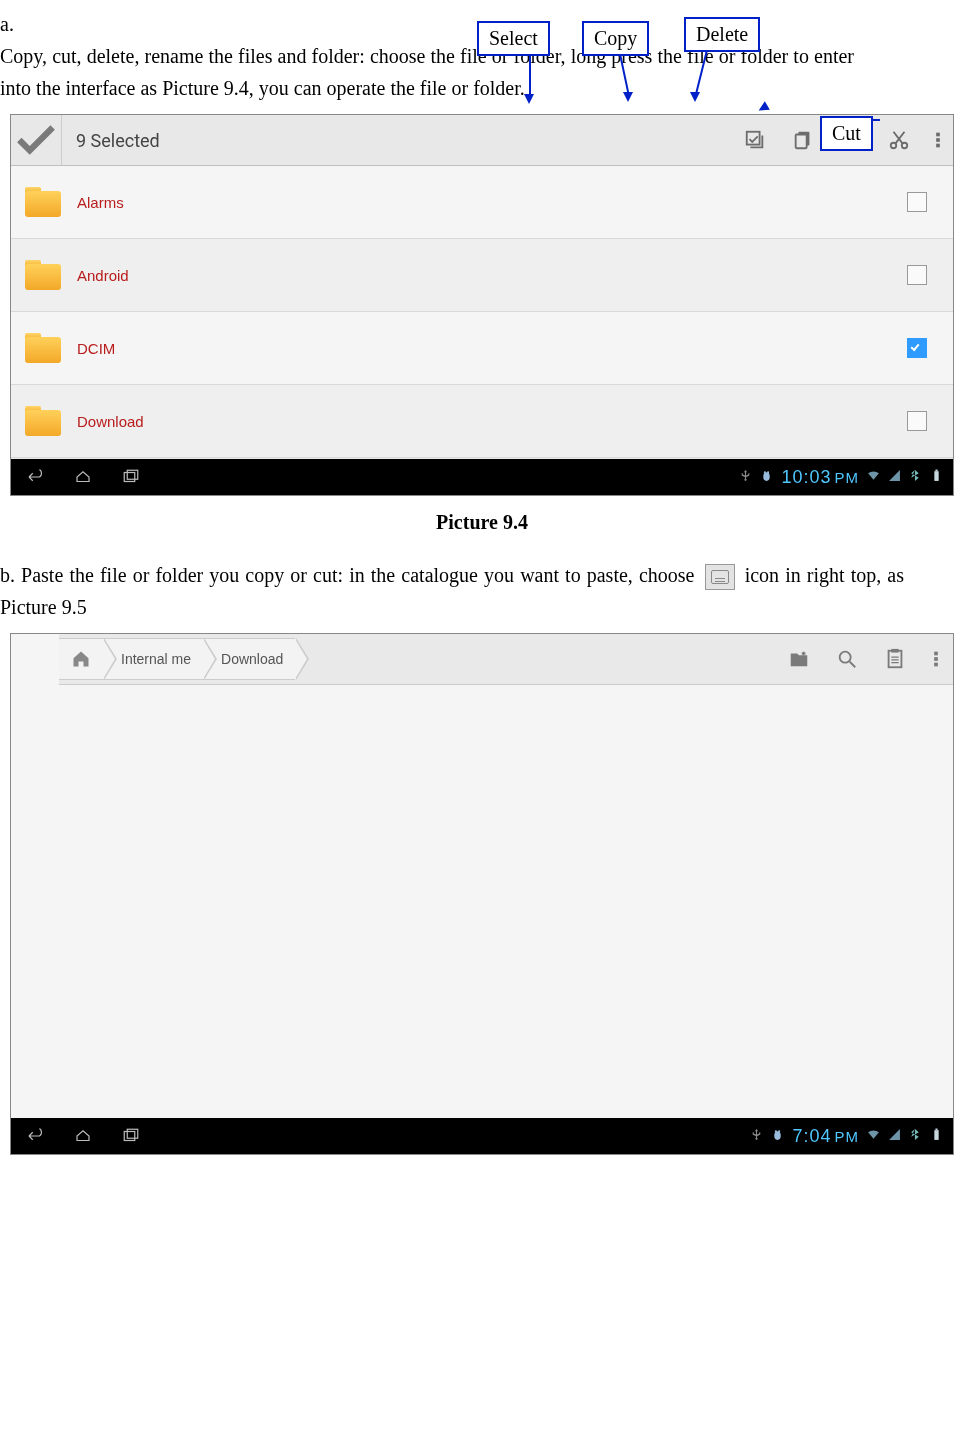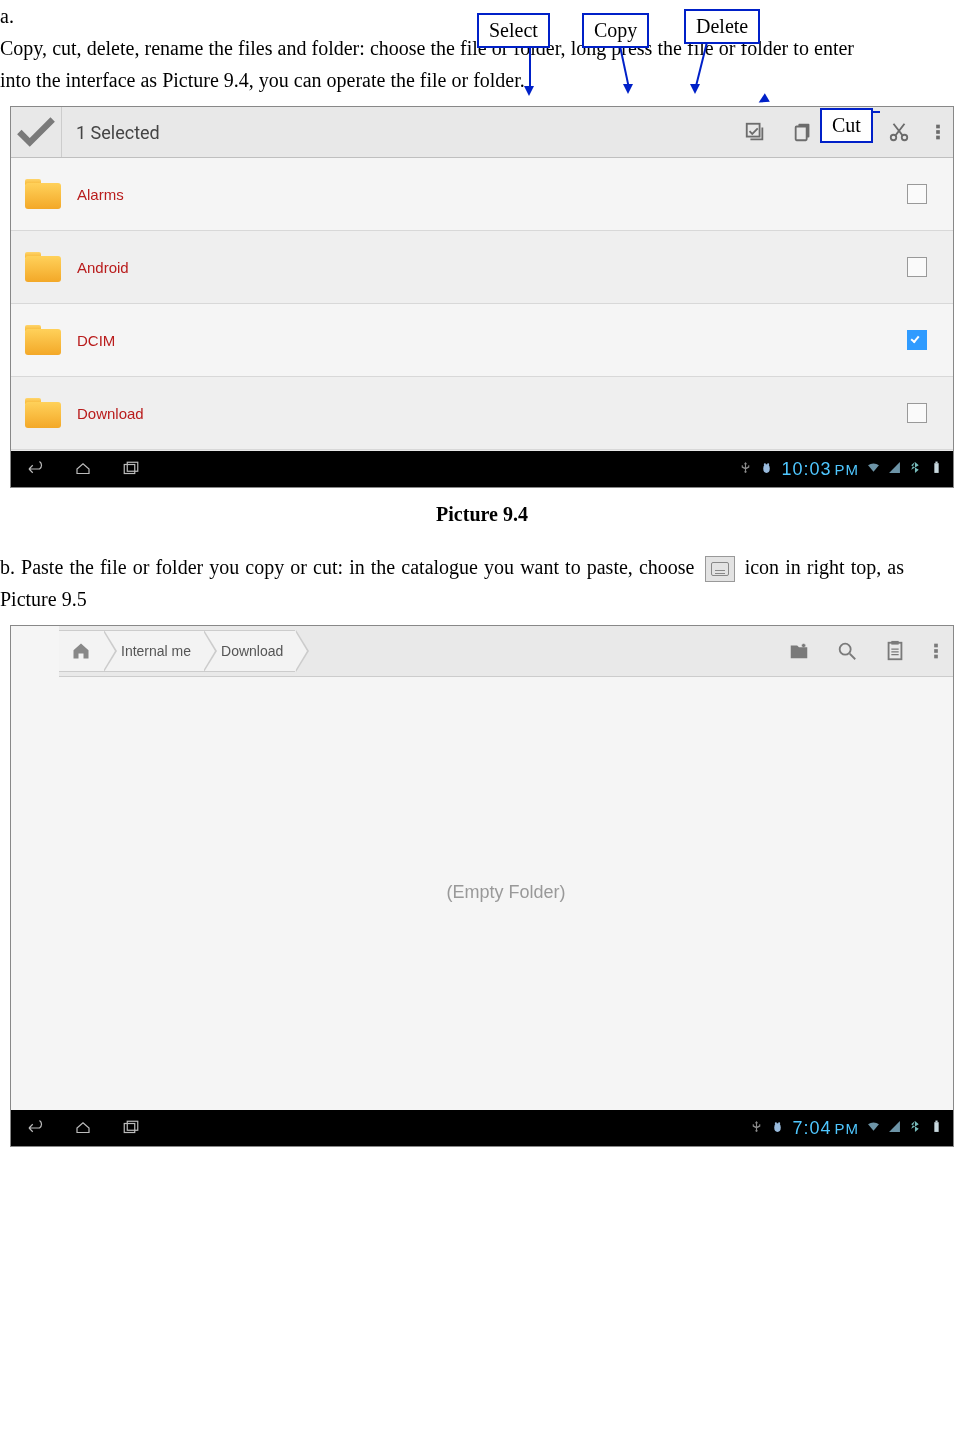--- a/index.html
+++ b/index.html
@@ -12,21 +12,21 @@
   }
   .page {
     width: 964px;
     padding: 0;
     position: relative;
   }
   .para {
     font-size: 20px;
     line-height: 1.6;
     text-align: justify;
-    margin: 0 70px 10px 0;
+    margin: 8px 70px 10px 0;
     padding-left: 0;
   }
   .para-a {
     margin-left: 0;
     text-indent: 0;
   }
   .list-label { display:inline-block; width:36px; vertical-align:top;}
   .para-a-body { display:inline-block; width: calc(100% - 40px); vertical-align:top; text-align: justify;}
   .caption {
     text-align: center;
@@ -197,21 +197,21 @@
   <div class="line-sel" style="left:820px; top:111px; width:60px; height:2px; background:#0020c8;"></div>
   <div class="arrow-head" style="left:758px; top:95px; transform:rotate(60deg);"></div>
 
   <div class="figure fig94">
     <div class="action-bar">
       <div class="ab-check">
         <svg viewBox="0 0 24 24">
             <path fill="none" stroke="#7a7a7a" stroke-width="3" d="M4 12 l5 5 L20 6"></path>
           </svg>
       </div>
-      <div class="ab-title">1 Selected</div>
+      <div class="ab-title">9 Selected</div>
       <div class="ab-spacer"></div>
       <div class="ab-icon">
         <svg viewBox="0 0 24 24">
             <rect x="3" y="3" width="14" height="14" fill="none" stroke="#6c6c6c" stroke-width="2"></rect>
             <path d="M6 11 l3 3 l6 -6" fill="none" stroke="#6c6c6c" stroke-width="2"></path>
             <path d="M20 7 v13 h-13" fill="none" stroke="#6c6c6c" stroke-width="2"></path>
           </svg>
       </div>
       <div class="ab-icon">
         <svg viewBox="0 0 24 24">
@@ -352,21 +352,20 @@
       </div>
       <div class="cb-icon" style="width:34px;">
         <svg viewBox="0 0 24 24">
             <rect x="10" y="4" width="4" height="4"></rect>
             <rect x="10" y="10" width="4" height="4"></rect>
             <rect x="10" y="16" width="4" height="4"></rect>
           </svg>
       </div>
     </div>
 
-    <div class="empty-area">(Empty Folder)</div>
 
     <div class="android-nav">
       <div class="nav-btn">
         <svg viewBox="0 0 24 24">
             <path d="M4 12 h14 a6 6 0 0 0 0 -10 M4 12 l5 -5 M4 12 l5 5"></path>
           </svg>
       </div>
       <div class="nav-btn">
         <svg viewBox="0 0 24 24">
             <path d="M4 18 v-6 l8 -7 l8 7 v6 z"></path>

